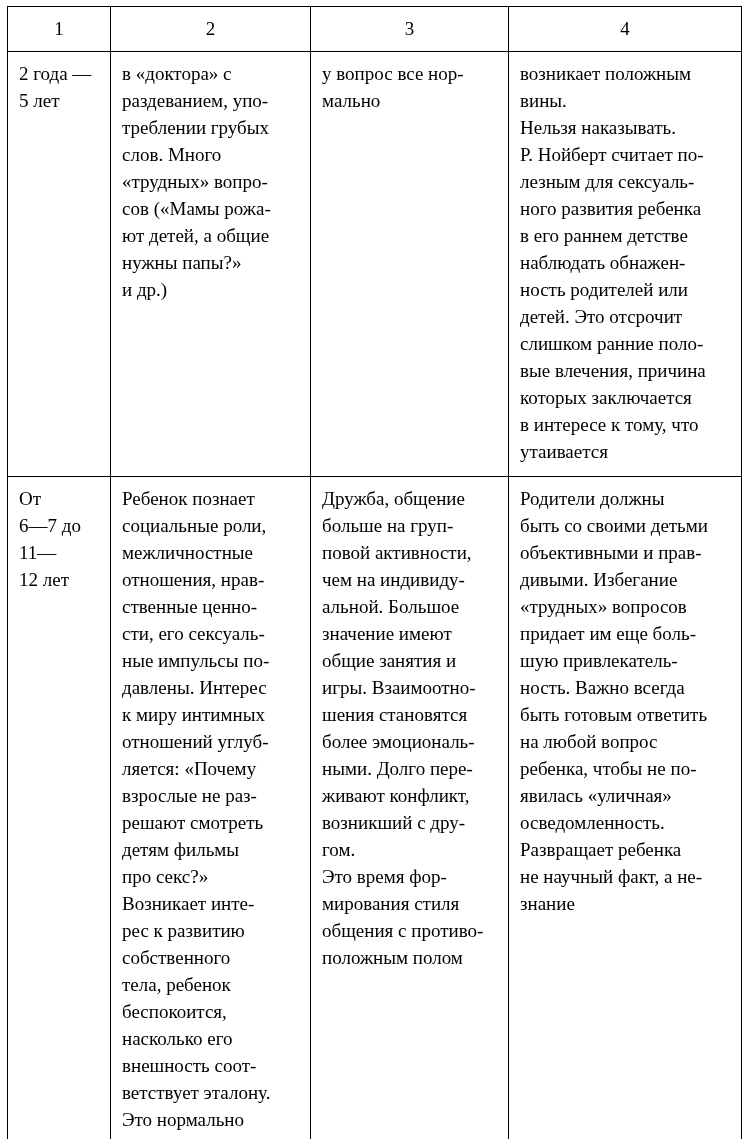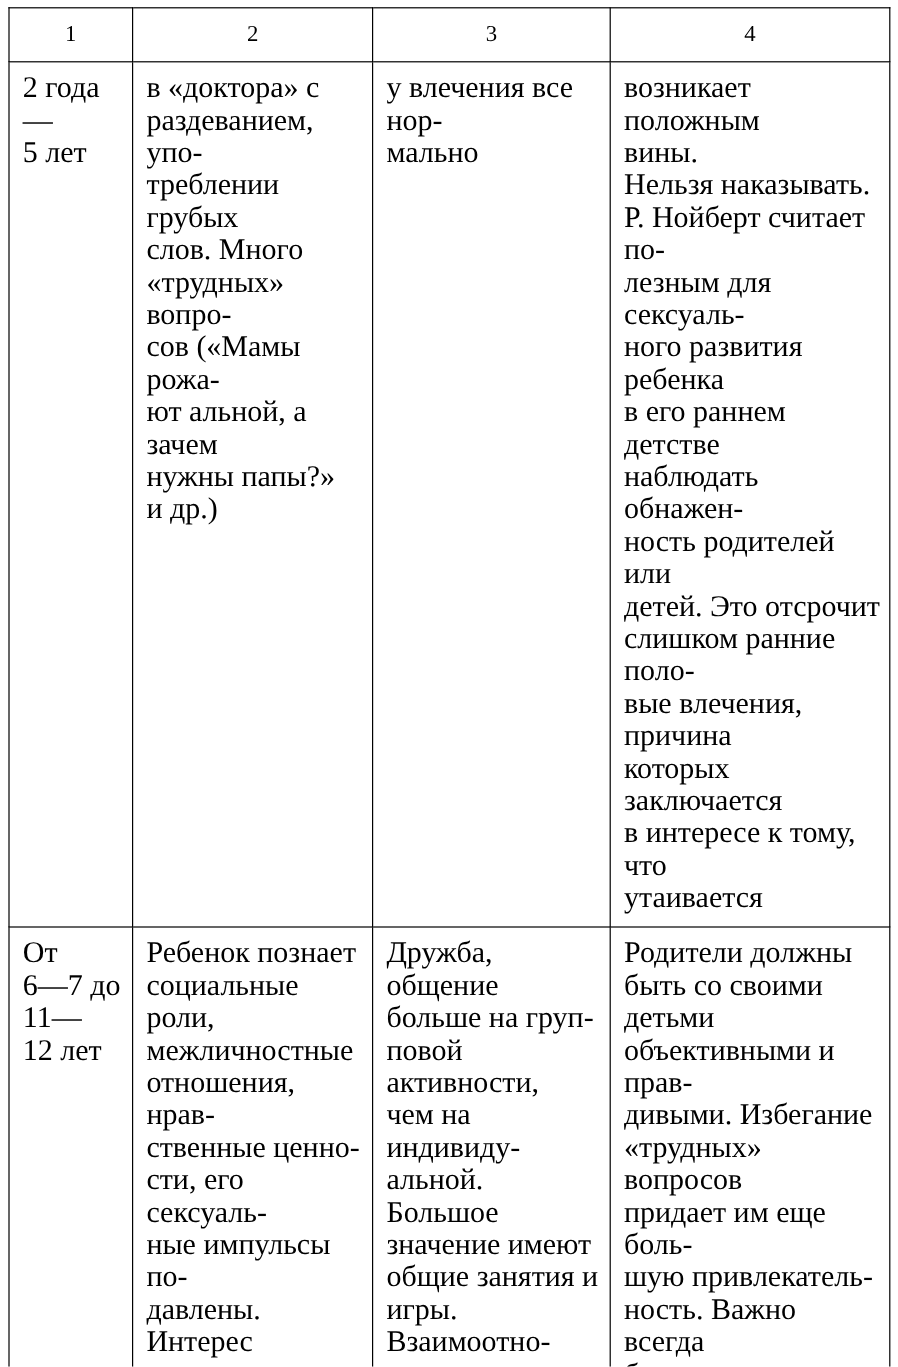--- a/index.html
+++ b/index.html
@@ -32,21 +32,21 @@
   .doc-table th {
     height: 44px;
     text-align: center;
     vertical-align: middle;
     font-size: 19px;
     padding: 0;
   }
   .doc-table td {
     vertical-align: top;
     text-align: left;
-    font-size: 25px;
+    font-size: 19px;
     line-height: 27px;
     padding: 8px 6px 10px 11px;
     white-space: pre-line;
     word-wrap: break-word;
   }
   .doc-table tr.row-1 { height: 425px; }
   .doc-table tr.row-2 { height: 642px; }
 </style>
 </head>
 <body>
@@ -70,24 +70,24 @@
     <tbody>
       <tr class="row-1">
         <td>2 года —
 5 лет</td>
         <td>в «доктора» с
 раздеванием, упо-
 треблении грубых
 слов. Много
 «трудных» вопро-
 сов («Мамы рожа-
-ют альной, а зачем
+ют детей, а общие
 нужны папы?»
 и др.)</td>
-        <td>у влечения все нор-
+        <td>у вопрос все нор-
 мально</td>
         <td>возникает положным
 вины.
 Нельзя наказывать.
 Р. Нойберт считает по-
 лезным для сексуаль-
 ного развития ребенка
 в его раннем детстве
 наблюдать обнажен-
 ность родителей или

